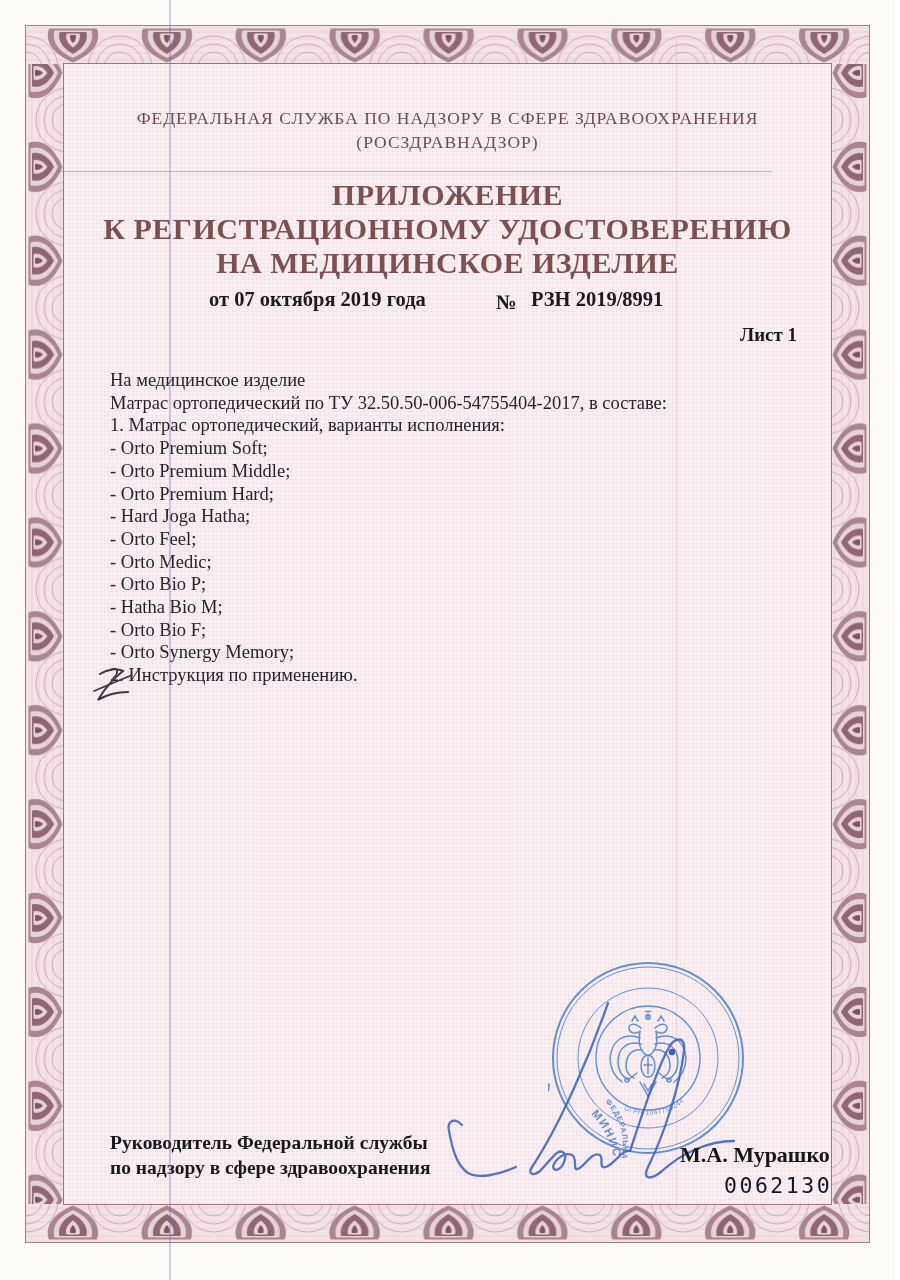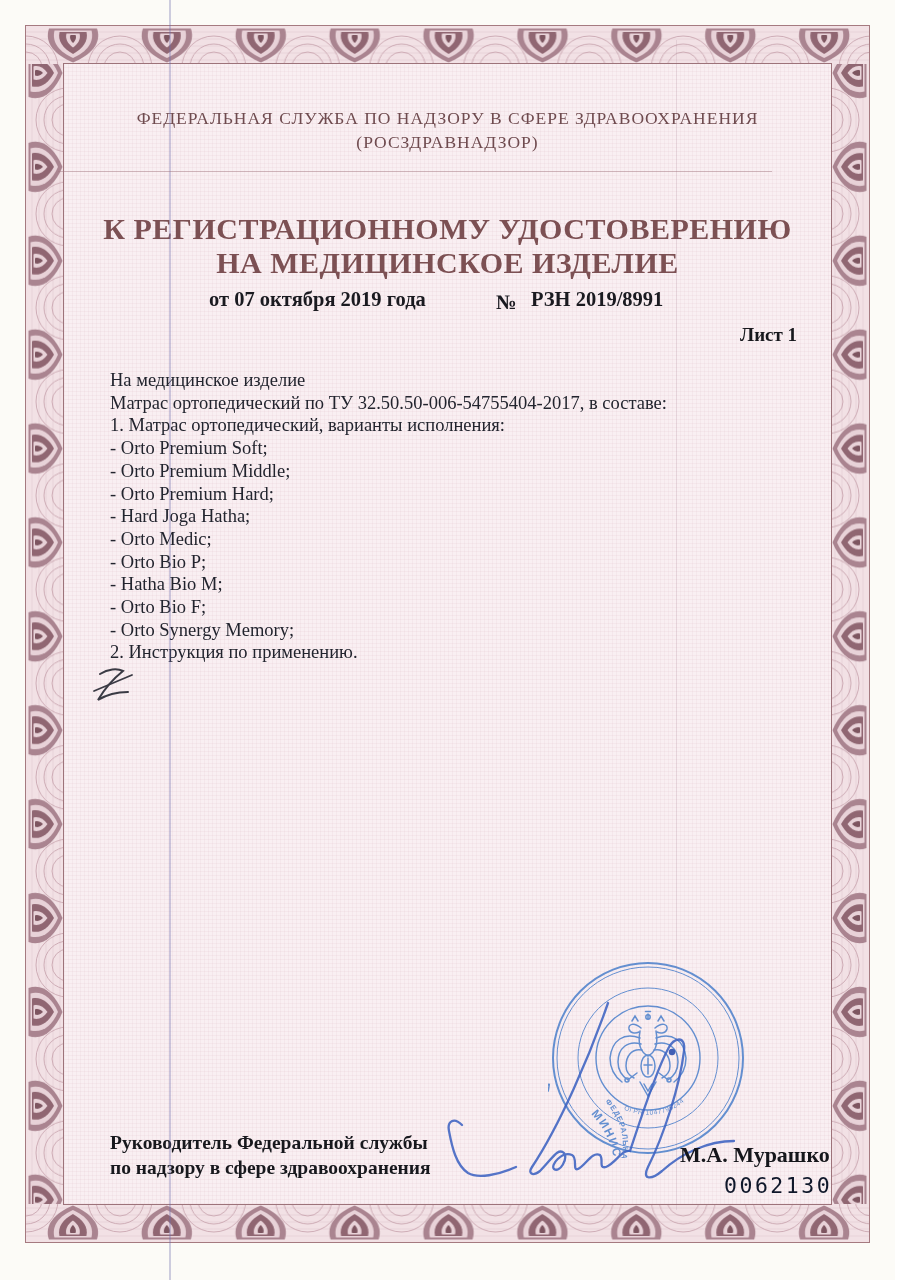--- a/index.html
+++ b/index.html
@@ -154,36 +154,38 @@
       </defs>
       <rect width="843" height="38" fill="url(#pat-bottom)"></rect>
     </svg>
 
     <div class="inner-page"></div>
   </div>
 
   <div class="abs centered hdr" style="top:108px;">ФЕДЕРАЛЬНАЯ СЛУЖБА ПО НАДЗОРУ В СФЕРЕ ЗДРАВООХРАНЕНИЯ</div>
   <div class="abs centered hdr" style="top:132px;">(РОСЗДРАВНАДЗОР)</div>
 
+  <div class="abs centered ttl" style="top:178px;">ПРИЛОЖЕНИЕ</div>
   <div class="abs centered ttl" style="top:212px;">К РЕГИСТРАЦИОННОМУ УДОСТОВЕРЕНИЮ</div>
   <div class="abs centered ttl" style="top:246px;">НА МЕДИЦИНСКОЕ ИЗДЕЛИЕ</div>
 
   <div class="abs meta" style="left:209px;top:288px;">от 07 октября 2019 года</div>
   <div class="abs meta" style="left:496px;top:291px;">№</div>
   <div class="abs meta" style="left:531px;top:288px;">РЗН 2019/8991</div>
   <div class="abs sheet" style="left:740px;top:324px;">Лист 1</div>
 
   <div class="abs bodytext">
     <div>На медицинское изделие</div>
     <div><span class="b">Матрас ортопедический по ТУ 32.50.50-006-54755404-2017,</span><span> в составе:</span></div>
     <div>1. Матрас ортопедический, варианты исполнения:</div>
     <div>- Orto Premium Soft;</div>
     <div>- Orto Premium Middle;</div>
     <div>- Orto Premium Hard;</div>
     <div>- Hard Joga Hatha;</div>
+    <div>- Orto Feel;</div>
     <div>- Orto Medic;</div>
     <div>- Orto Bio P;</div>
     <div>- Hatha Bio M;</div>
     <div>- Orto Bio F;</div>
     <div>- Orto Synergy Memory;</div>
     <div>2. Инструкция по применению.</div>
   </div>
 
   <svg class="abs overlay" style="left:90px;top:664px;" width="52" height="48" viewBox="0 0 52 48">
     <path d="M10,10 C18,5 27,4 33,7 C23,15 15,24 8,36 C16,31 27,28 38,28" fill="none" stroke="#3a3a44" stroke-width="2" stroke-linecap="round"></path>

